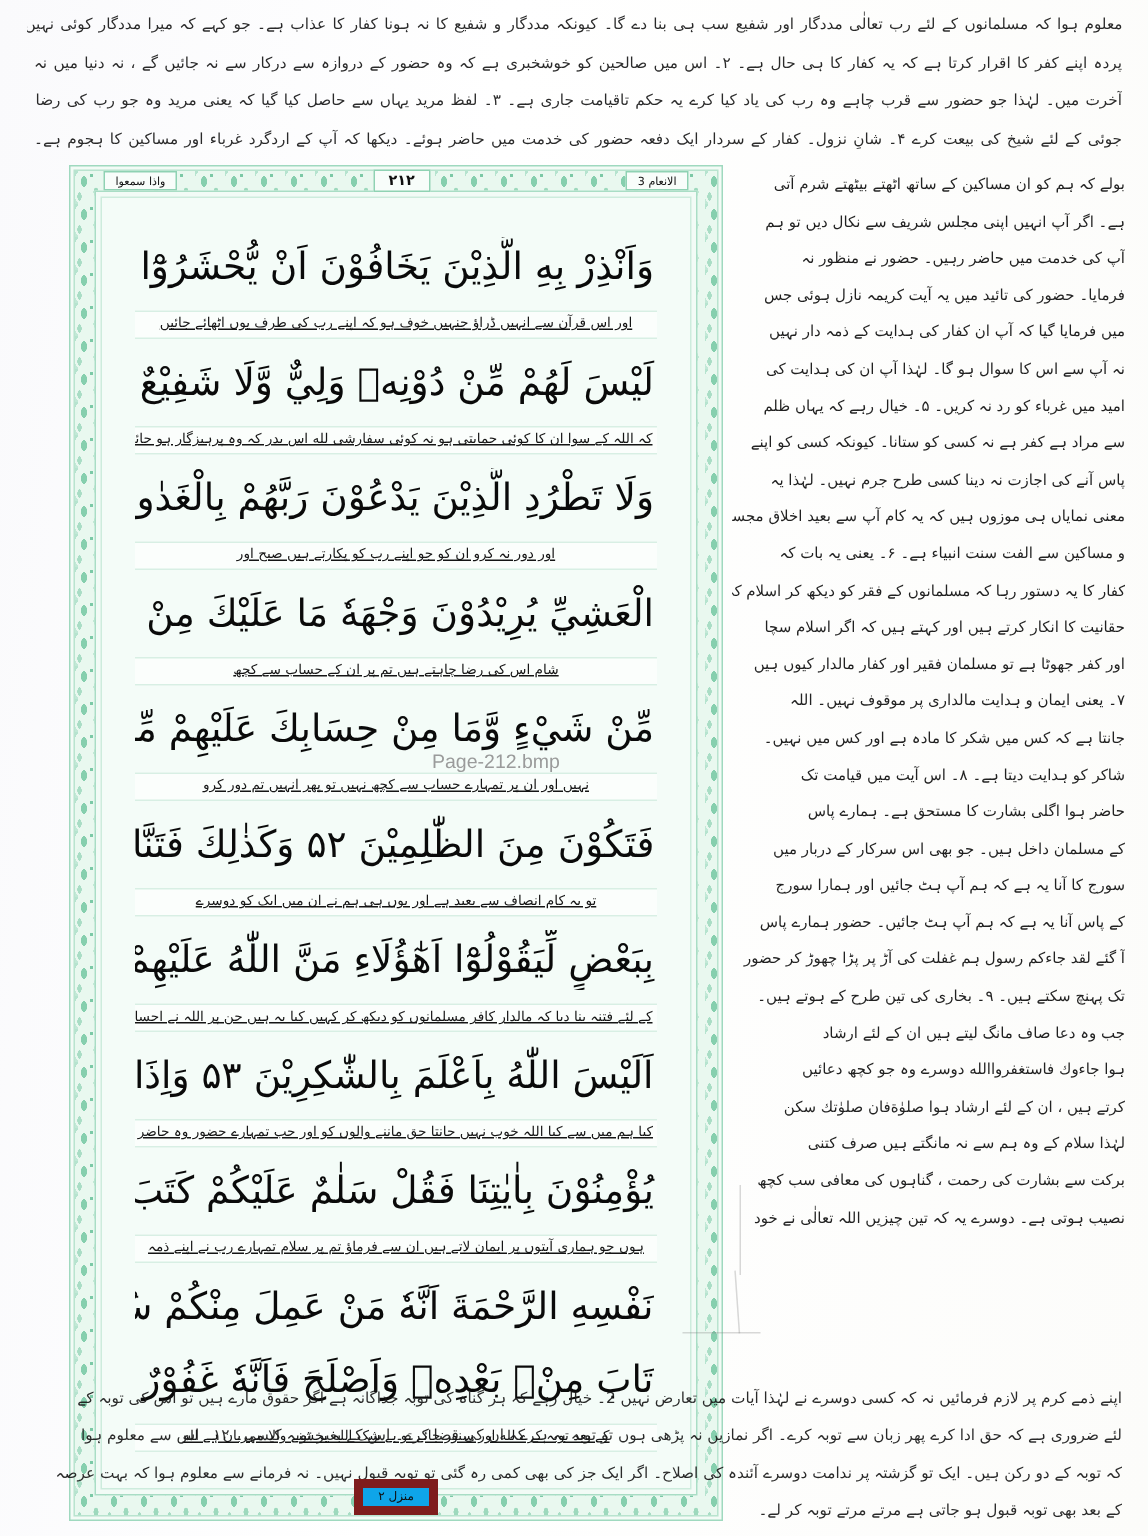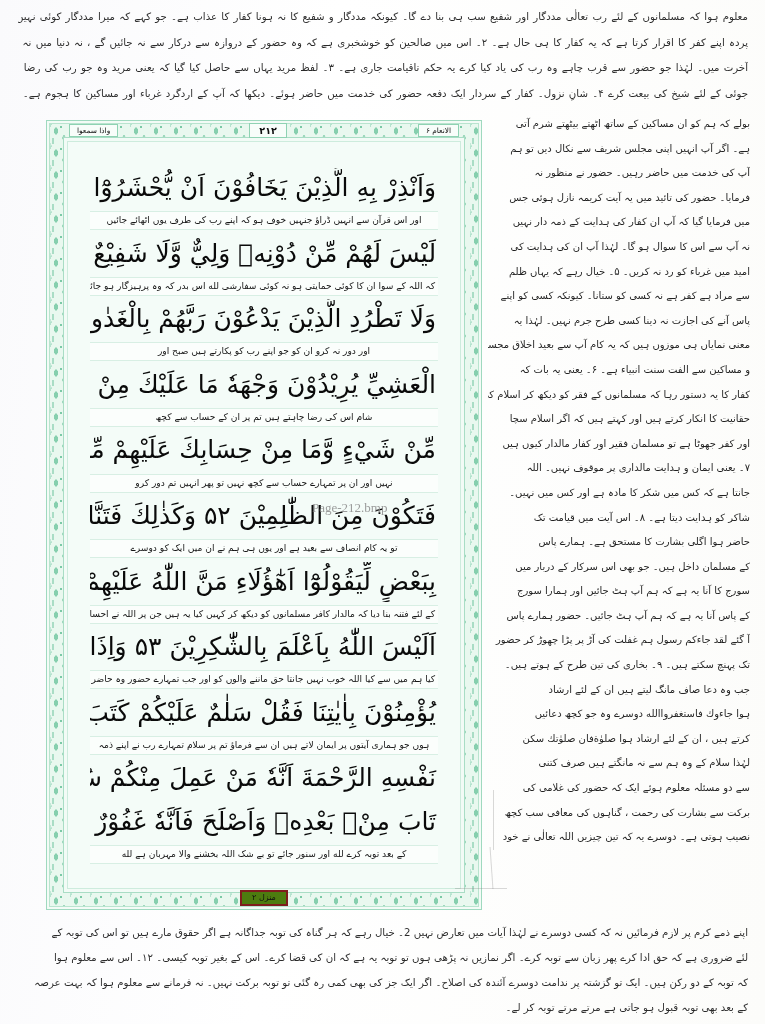--- a/index.html
+++ b/index.html
@@ -76,23 +76,23 @@
     filter: blur(0.15px);
     opacity: .94;
     overflow: hidden;
   }
   .urdu-commentary .ln { display: block; white-space: nowrap; overflow: hidden; }
 
   
   #quran-frame {
     position: absolute;
     left: 46px;
-    top: 120px;
+    top: 110px;
     width: 436px;
-    height: 790px;
+    height: 904px;
     background: #f3fbf6;
     border: 1px solid #9fd9bf;
     padding: 16px;
   }
 
   
   .frame-band {
     position: absolute;
     inset: 2px;
     border: 1px solid #b9e4cf;
@@ -151,22 +151,22 @@
   }
 
   
   .frame-footer {
     position: absolute;
     left: 0; right: 0; bottom: 3px;
     display: flex; justify-content: center;
     z-index: 5;
   }
   .manzil-box {
-    background: #4d7c0f;
-    border: 2px solid #7f1d1d;
+    background: #0ea5e9;
+    border: 6px solid #7f1d1d;
     font-size: 8px;
     line-height: 12px;
     padding: 0 10px;
     direction: rtl;
     color: #0f0f0f;
     filter: blur(0.1px);
   }
 
   
   .verse-stack {
@@ -198,35 +198,35 @@
     font-size: 9.1px;
     line-height: 17px;
     color: #151515;
     background: #fbfefc;
     border-top: 1px solid #d8efe4;
     border-bottom: 1px solid #d8efe4;
     white-space: nowrap;
     overflow: hidden;
     padding: 0 3px;
     filter: blur(0.13px);
+    text-decoration: underline;
   }
 
   
   .watermark {
     position: absolute;
     left: 288px;
     top: 500px;
-    font-family: Liberation Serif, serif;
+    font-family: Liberation Sans, sans-serif;
     font-size: 13px;
     color: #8b8b8b;
     opacity: .85;
     z-index: 9;
     pointer-events: none;
     white-space: nowrap;
-    margin-left: 24px;
   }
 
   
   .scan-line {
     position: absolute;
     background: rgba(120,120,120,.28);
     z-index: 8;
   }
 </style>
 </head>
@@ -241,21 +241,21 @@
     <span class="ln">جوئی کے لئے شیخ کی بیعت کرے ۴۔ شانِ نزول۔ کفار کے سردار ایک دفعہ حضور کی خدمت میں حاضر ہوئے۔ دیکھا کہ آپ کے اردگرد غرباء اور مساکین کا ہجوم ہے۔</span>
   </div>
 
   <div id="quran-frame">
 
     <div class="frame-band"></div>
 
     <div class="frame-header">
       <div class="hdr-box">واذا سمعوا</div>
       <div class="hdr-box page-no">۲۱۲</div>
-      <div class="hdr-box">الانعام ۶</div>
+      <div class="hdr-box">الانعام 3</div>
     </div>
 
     <div class="frame-inner">
       <div class="frame-inner2">
 
         <div class="verse-stack">
 
           <div class="ayah-line">وَاَنْذِرْ بِهِ الَّذِيْنَ يَخَافُوْنَ اَنْ يُّحْشَرُوْٓا اِلٰى رَبِّهِمْ</div>
           <div class="trans-line">اور اس قرآن سے انہیں ڈراؤ جنہیں خوف ہو کہ اپنے رب کی طرف یوں اٹھائے جائیں</div>
 
@@ -325,25 +325,24 @@
     <span class="ln">حاضر ہوا اگلی بشارت کا مستحق ہے۔ ہمارے پاس</span>
     <span class="ln">کے مسلمان داخل ہیں۔ جو بھی اس سرکار کے دربار میں</span>
     <span class="ln">سورج کا آنا یہ ہے کہ ہم آپ ہٹ جائیں اور ہمارا سورج</span>
     <span class="ln">کے پاس آنا یہ ہے کہ ہم آپ ہٹ جائیں۔ حضور ہمارے پاس</span>
     <span class="ln">آ گئے لقد جاءكم رسول ہم غفلت کی آڑ پر پڑا چھوڑ کر حضور</span>
     <span class="ln">تک پہنچ سکتے ہیں۔ ۹۔ بخاری کی تین طرح کے ہوتے ہیں۔</span>
     <span class="ln">جب وہ دعا صاف مانگ لیتے ہیں ان کے لئے ارشاد</span>
     <span class="ln">ہوا جاءوك فاستغفرواالله دوسرے وہ جو کچھ دعائیں</span>
     <span class="ln">کرتے ہیں ، ان کے لئے ارشاد ہوا صلوٰةفان صلوٰتك سكن</span>
     <span class="ln">لہٰذا سلام کے وہ ہم سے نہ مانگتے ہیں صرف کتنی</span>
-    <span class="ln">سے دو مسئلہ معلوم ہوئے ایک کہ حضور کی غلامی کی</span>
     <span class="ln">برکت سے بشارت کی رحمت ، گناہوں کی معافی سب کچھ</span>
     <span class="ln">نصیب ہوتی ہے۔ دوسرے یہ کہ تین چیزیں اللہ تعالٰی نے خود</span>
   </div>
 
   <div class="urdu-note-bottom">
     <span class="ln">اپنے ذمے کرم پر لازم فرمائیں نہ کہ کسی دوسرے نے لہٰذا آیات میں تعارض نہیں 2۔ خیال رہے کہ ہر گناہ کی توبہ جداگانہ ہے اگر حقوق مارے ہیں تو اس کی توبہ کے</span>
     <span class="ln">لئے ضروری ہے کہ حق ادا کرے پھر زبان سے توبہ کرے۔ اگر نمازیں نہ پڑھی ہوں تو توبہ یہ ہے کہ ان کی قضا کرے۔ اس کے بغیر توبہ کیسی۔ ۱۲۔ اس سے معلوم ہوا</span>
-    <span class="ln">کہ توبہ کے دو رکن ہیں۔ ایک تو گزشتہ پر ندامت دوسرے آئندہ کی اصلاح۔ اگر ایک جز کی بھی کمی رہ گئی تو توبہ برکت نہیں۔ نہ فرمانے سے معلوم ہوا کہ بہت عرصہ</span>
+    <span class="ln">کہ توبہ کے دو رکن ہیں۔ ایک تو گزشتہ پر ندامت دوسرے آئندہ کی اصلاح۔ اگر ایک جز کی بھی کمی رہ گئی تو توبہ قبول نہیں۔ نہ فرمانے سے معلوم ہوا کہ بہت عرصہ</span>
     <span class="ln">کے بعد بھی توبہ قبول ہو جاتی ہے مرتے مرتے توبہ کر لے۔</span>
   </div>
 
 </div>
 
 </body></html>

